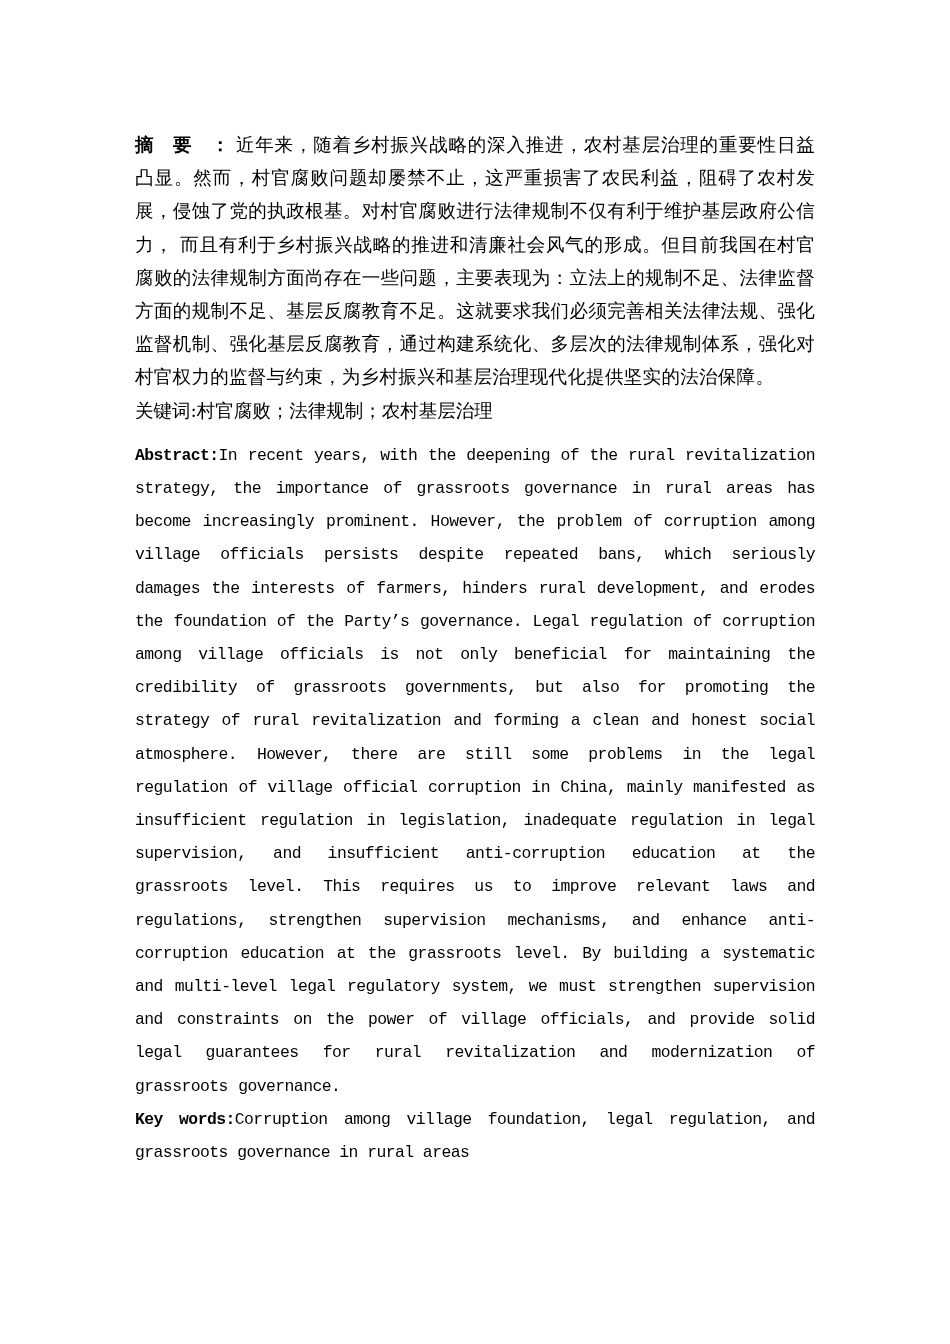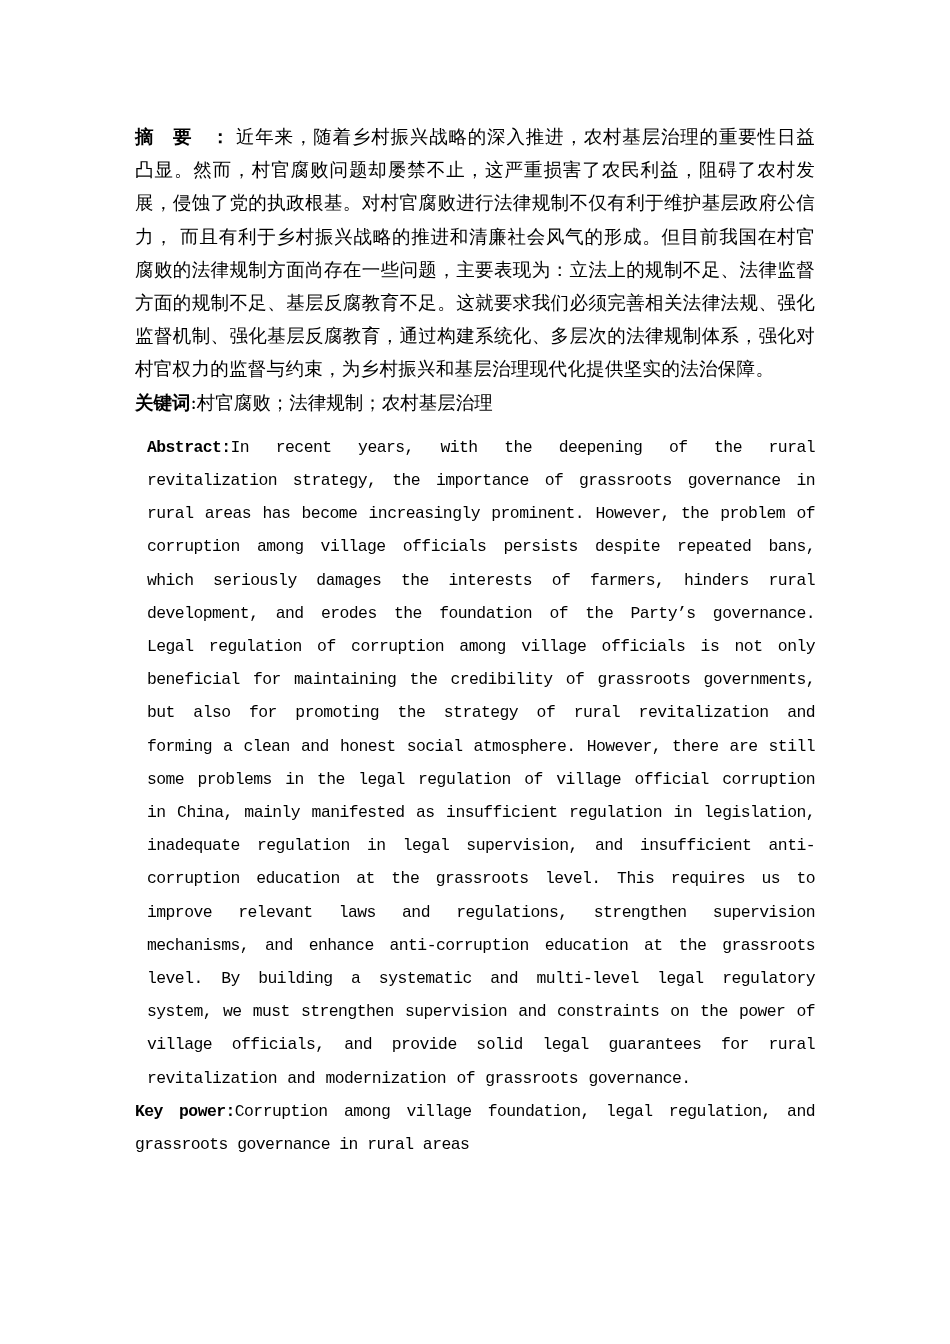--- a/index.html
+++ b/index.html
@@ -10,21 +10,21 @@
     body {
       width: 950px;
       height: 1344px;
       position: relative;
       overflow: hidden;
       color: #000000;
     }
     .page {
       position: absolute;
       left: 135px;
-      top: 120px;
+      top: 128px;
       width: 680px;
     }
     .cn-abstract {
       font-family: "DejaVu Serif", serif;
       font-size: 18.5px;
       line-height: 33.2px;
       text-align: justify;
       text-align-last: left;
       margin: 0;
       letter-spacing: 0.3px;
@@ -35,28 +35,28 @@
       letter-spacing: 6px;
     }
     .cn-keywords {
       font-family: "DejaVu Serif", serif;
       font-size: 18.5px;
       line-height: 33.2px;
       margin: 0;
     }
     .cn-kw-label {
       font-family: "DejaVu Sans", sans-serif;
-      font-weight: bold;
+      font-weight: normal;
     }
     .en-abstract {
       font-family: "Liberation Mono", monospace;
       font-size: 16.4px;
       line-height: 33.2px;
       text-align: justify;
-      margin: 12px 0 0 12px;
+      margin: 12px 0 0 0;
       letter-spacing: -0.55px;
       word-spacing: 1px;
     }
     .en-label {
       font-family: "Liberation Mono", monospace;
       font-weight: bold;
     }
     .en-keywords {
       font-family: "Liberation Mono", monospace;
       font-size: 16.4px;
@@ -70,15 +70,15 @@
 <body>
 
 <div class="page">
 
   <p class="cn-abstract"><span class="cn-label">摘 要 ：</span><span>近年来，随着乡村振兴战略的深入推进，农村基层治理的重要性日益凸显。然而，村官腐败问题却屡禁不止，这严重损害了农民利益，阻碍了农村发展，侵蚀了党的执政根基。对村官腐败进行法律规制不仅有利于维护基层政府公信力， 而且有利于乡村振兴战略的推进和清廉社会风气的形成。但目前我国在村官腐败的法律规制方面尚存在一些问题，主要表现为：立法上的规制不足、法律监督方面的规制不足、基层反腐教育不足。这就要求我们必须完善相关法律法规、强化监督机制、强化基层反腐教育，通过构建系统化、多层次的法律规制体系，强化对村官权力的监督与约束，为乡村振兴和基层治理现代化提供坚实的法治保障。</span></p>
 
   <p class="cn-keywords"><span class="cn-kw-label">关键词</span><span>:</span><span>村官腐败；法律规制；农村基层治理</span></p>
 
   <p class="en-abstract"><span class="en-label">Abstract:</span><span>In recent years, with the deepening of the rural revitalization strategy, the importance of grassroots governance in rural areas has become increasingly prominent. However, the problem of corruption among village officials persists despite repeated bans, which seriously damages the interests of farmers, hinders rural development, and erodes the foundation of the Party’s governance. Legal regulation of corruption among village officials is not only beneficial for maintaining the credibility of grassroots governments, but also for promoting the strategy of rural revitalization and forming a clean and honest social atmosphere. However, there are still some problems in the legal regulation of village official corruption in China, mainly manifested as insufficient regulation in legislation, inadequate regulation in legal supervision, and insufficient anti-corruption education at the grassroots level. This requires us to improve relevant laws and regulations, strengthen supervision mechanisms, and enhance anti-corruption education at the grassroots level. By building a systematic and multi-level legal regulatory system, we must strengthen supervision and constraints on the power of village officials, and provide solid legal guarantees for rural revitalization and modernization of grassroots governance.</span></p>
 
-  <p class="en-keywords"><span class="en-label">Key power:</span><span>Corruption among village foundation, legal regulation, and grassroots governance in rural areas</span></p>
+  <p class="en-keywords"><span class="en-label">Key words:</span><span>Corruption among village foundation, legal regulation, and grassroots governance in rural areas</span></p>
 
 </div>
 
 </body></html>

